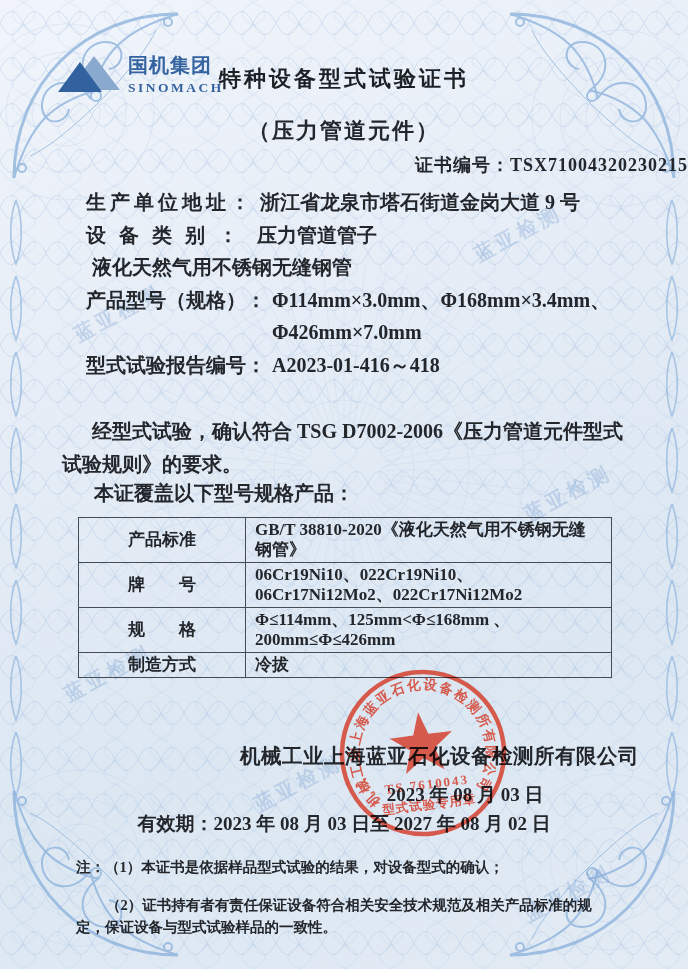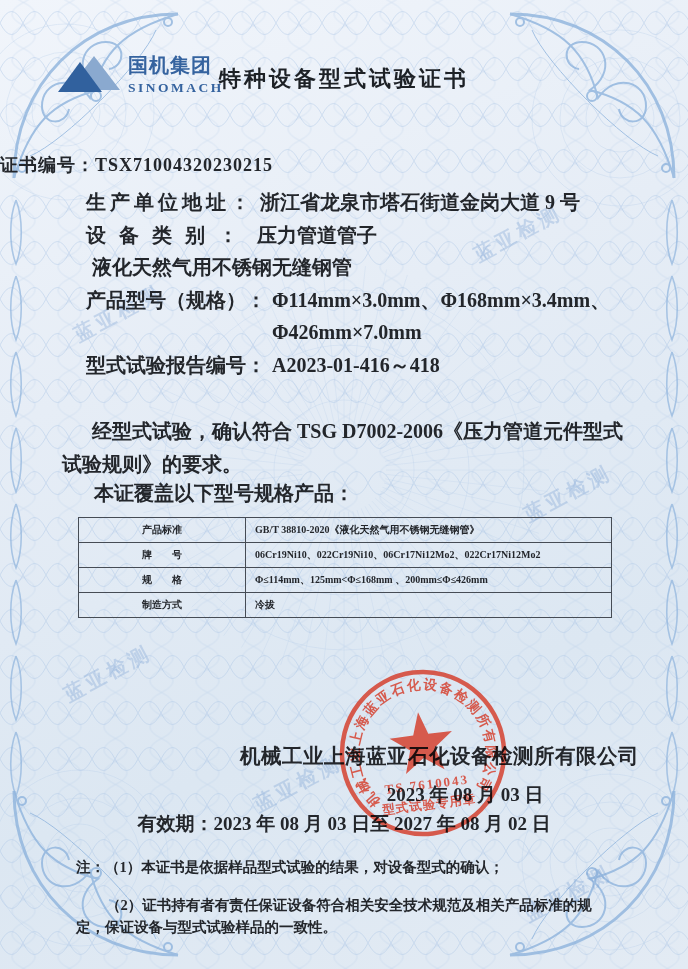--- a/index.html
+++ b/index.html
@@ -13,37 +13,37 @@
   .wm{position:absolute;z-index:1;font-size:20px;font-weight:bold;color:rgba(122,160,212,.34);
       transform:rotate(-28deg);letter-spacing:4px;white-space:nowrap;}
   .layer{position:absolute;left:0;top:0;width:100%;height:100%;z-index:2;}
 
   .logo{position:absolute;left:54px;top:46px;width:170px;height:58px;}
 
   .title{position:absolute;left:0;top:64px;width:100%;text-align:center;
          font-size:22px;font-weight:bold;letter-spacing:3px;color:#1d2126;}
   .subtitle{position:absolute;left:0;top:116px;width:100%;text-align:center;
          font-size:22px;font-weight:bold;letter-spacing:2px;}
-  .certno{position:absolute;left:0;top:153px;width:100%;text-align:left;
+  .certno{position:absolute;left:0;top:153px;width:100%;text-align:right;
          font-size:18px;font-weight:bold;letter-spacing:1px;}
 
   .fields{position:absolute;left:86px;top:186px;width:560px;font-size:20px;font-weight:bold;}
   .frow{display:flex;align-items:baseline;line-height:32.5px;}
   .flabel{white-space:pre;flex:none;}
   .sp1{letter-spacing:4px;}
   .sp2{letter-spacing:13px;}
   .fvalue{margin-left:6px;white-space:nowrap;}
   .fvalue .cont{white-space:nowrap;}
 
   .statement{position:absolute;left:62px;top:415px;width:572px;font-size:20px;
              font-weight:bold;line-height:33px;text-indent:30px;}
   .covers{position:absolute;left:94px;top:480px;font-size:20px;font-weight:bold;}
 
   table.spec{position:absolute;left:78px;top:517px;width:534px;border-collapse:collapse;
-             font-size:10px;font-weight:bold;}
+             font-size:17px;font-weight:bold;}
   table.spec td{border:1.6px solid #464c55;padding:2px 9px;line-height:20px;}
   table.spec td.k{width:148px;text-align:center;white-space:pre;}
 
   .issuer{position:absolute;left:240px;top:742px;width:450px;text-align:left;
           font-size:20.5px;font-weight:bold;letter-spacing:.5px;}
   .issuedate{position:absolute;left:240px;top:782px;width:450px;text-align:center;
           font-size:19px;font-weight:bold;}
   .validity{position:absolute;left:0;top:811px;width:100%;text-align:center;
           font-size:19px;font-weight:bold;}
   .notes{position:absolute;left:60px;top:840px;width:574px;font-size:14.5px;
@@ -198,20 +198,21 @@
   <div class="layer">
 
     <svg class="logo" viewBox="0 0 170 58">
       <polygon points="14,44 40,10 66,44" fill="#8aa9cf"></polygon>
       <polygon points="4,46 26,16 48,46" fill="#31619e"></polygon>
       <text x="74" y="26" font-size="20" font-weight="bold" fill="#35639f" letter-spacing="1">国机集团</text>
       <text x="74" y="46" font-size="13.5" font-weight="bold" fill="#35639f" letter-spacing="2.5">SINOMACH</text>
     </svg>
 
     <div class="title">特种设备型式试验证书</div>
+    <div class="subtitle">（压力管道元件）</div>
     <div class="certno">证书编号：TSX71004320230215</div>
 
     <div class="fields">
       <div class="frow">
         <span class="flabel sp1">生产单位地址：</span>
         <span class="fvalue">浙江省龙泉市塔石街道金岗大道 9 号</span>
       </div>
       <div class="frow">
         <span class="flabel sp2">设备类别：</span>
         <span class="fvalue">压力管道管子</span>

